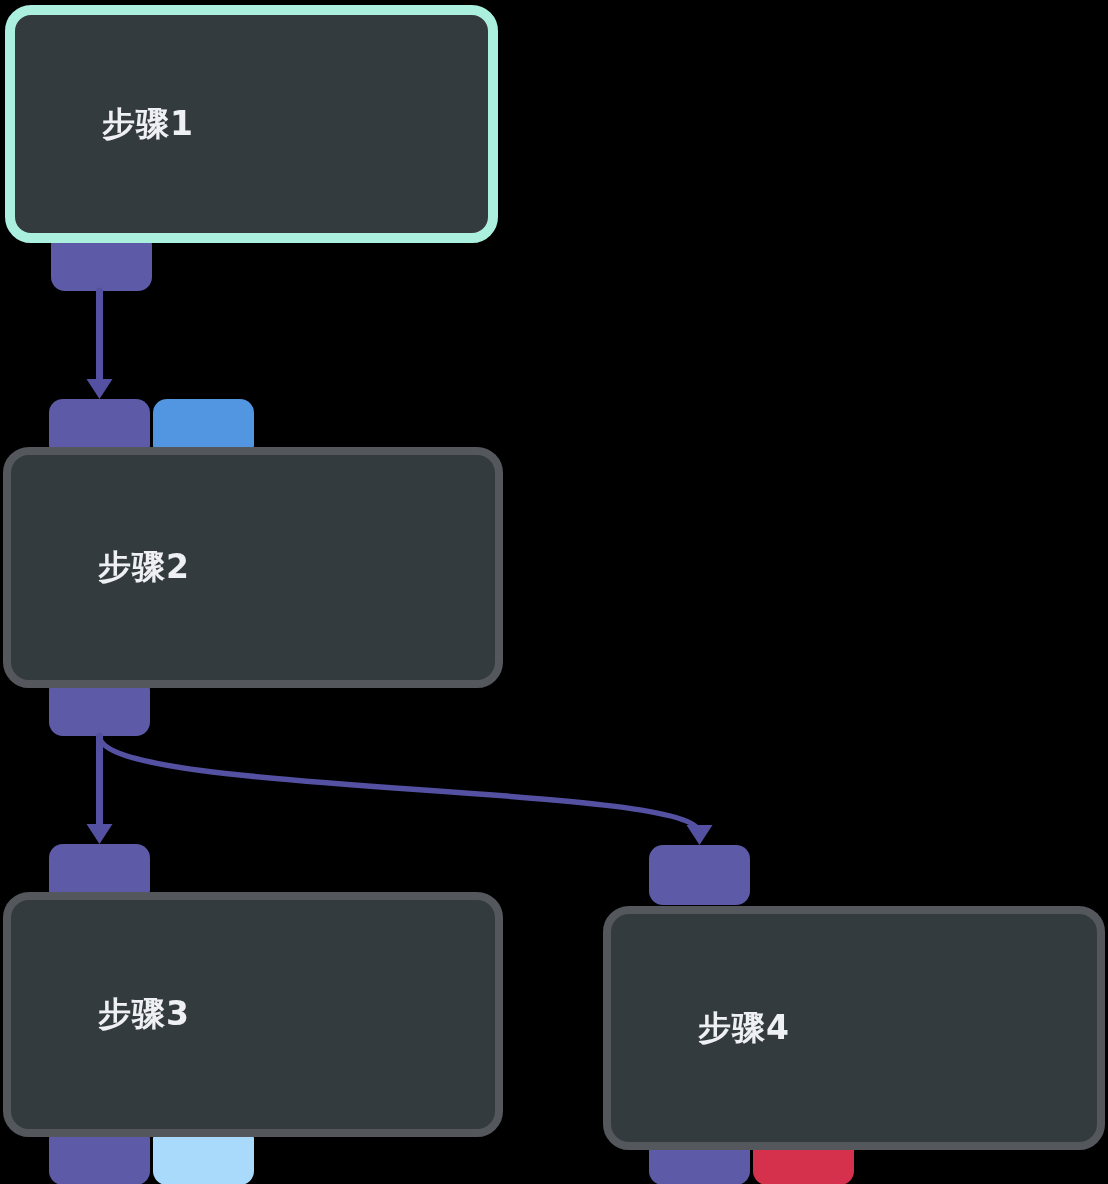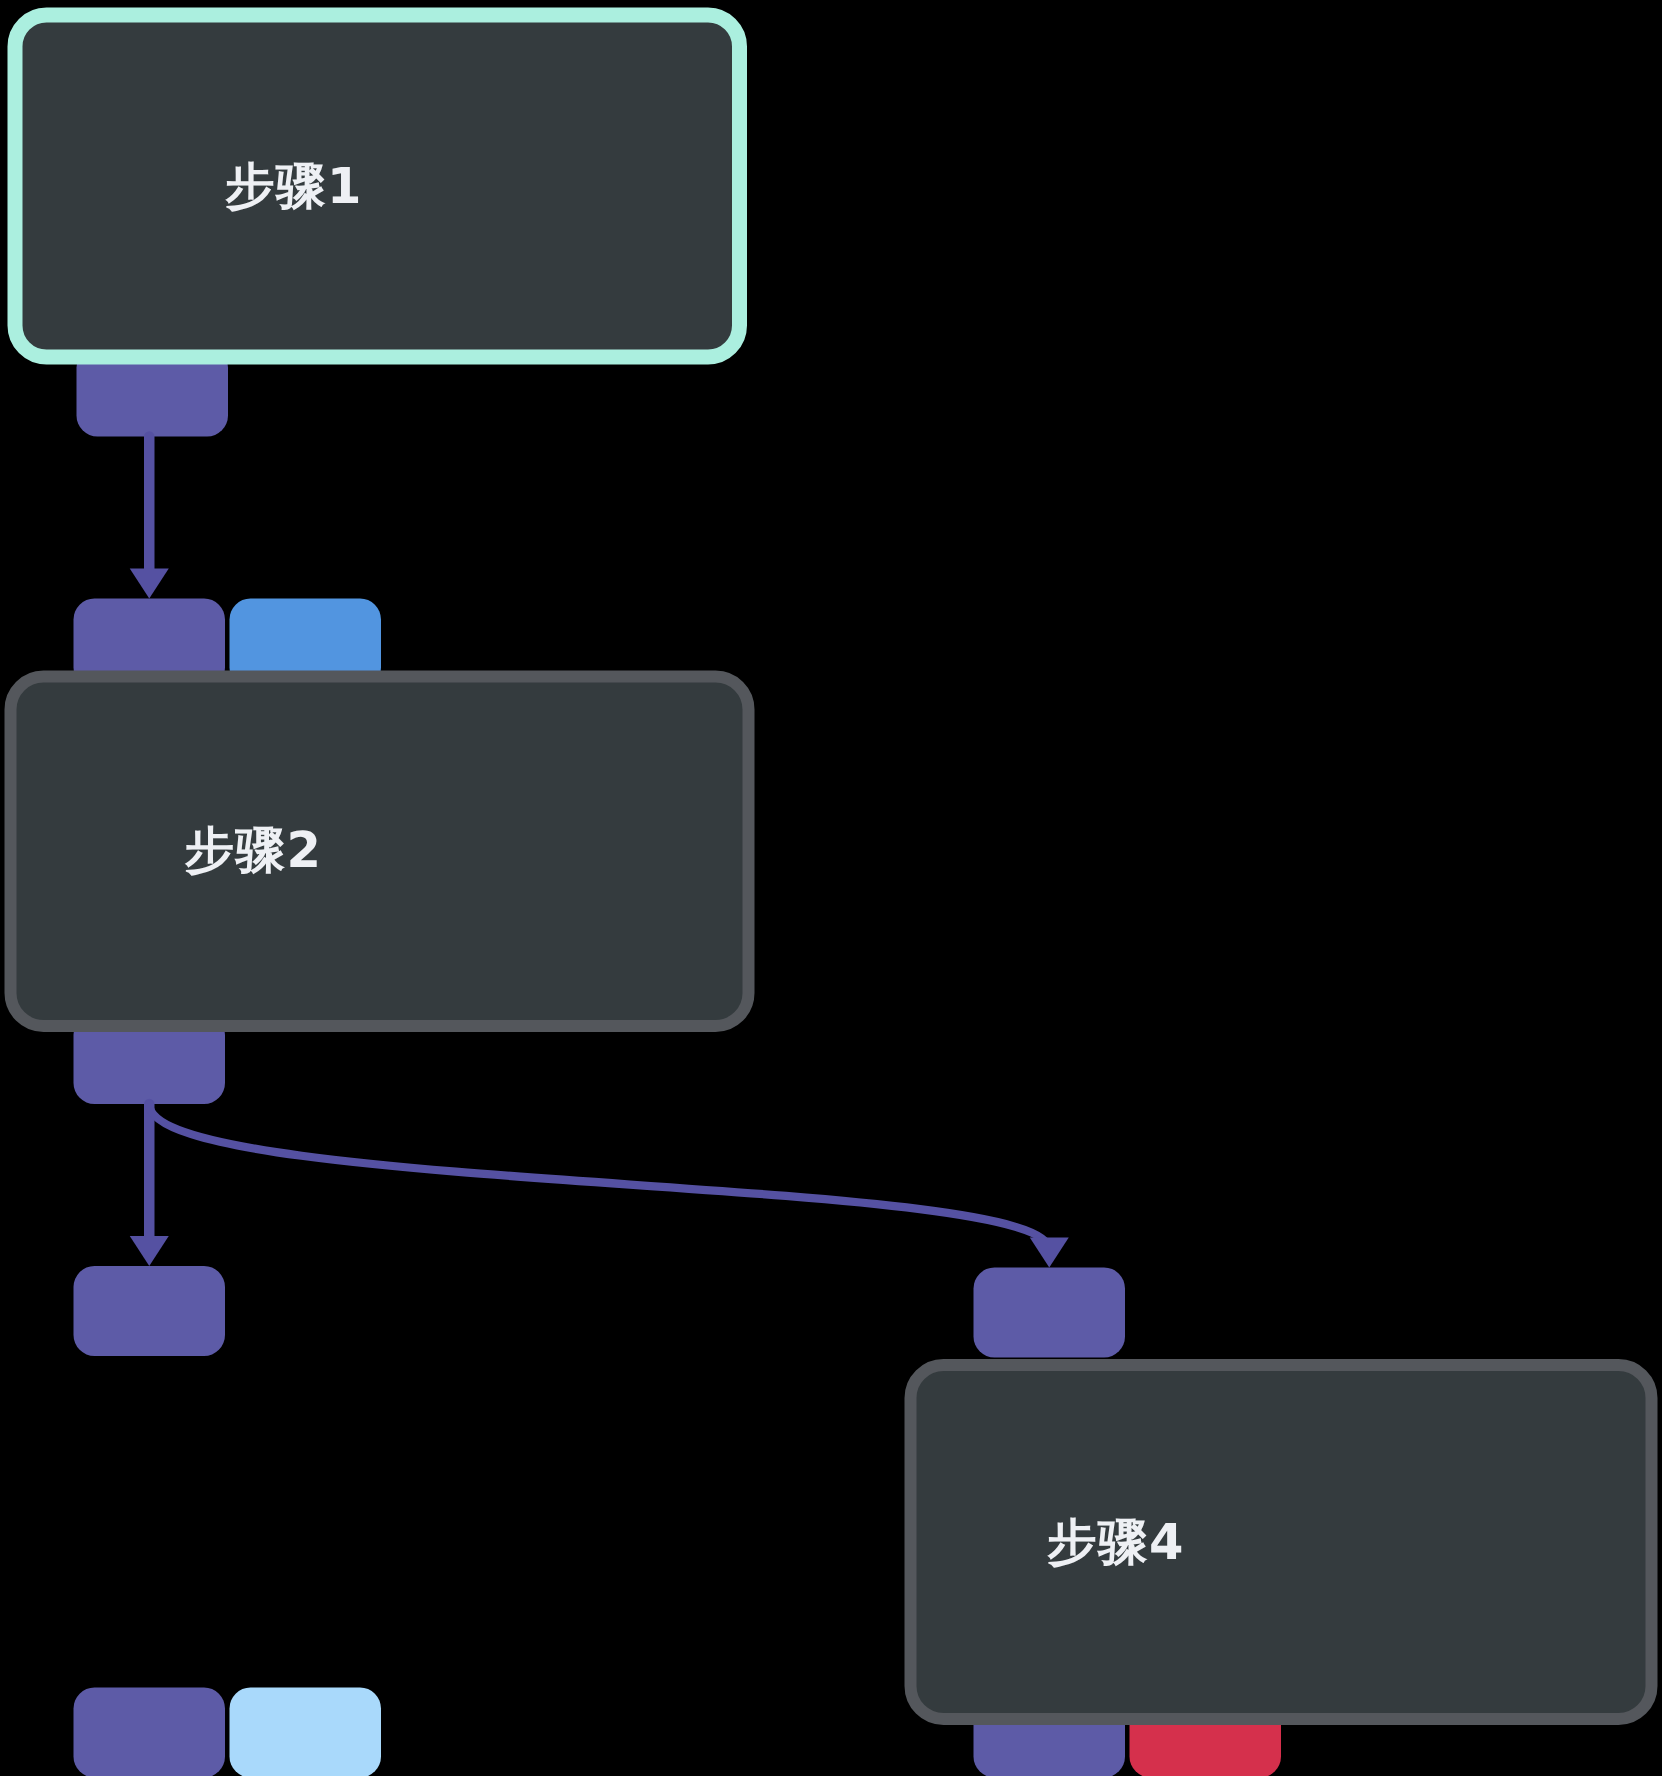--- a/index.html
+++ b/index.html
@@ -50,25 +50,28 @@
   <div class="handle" style="background: rgb(93, 91, 167); left: 51px; width: 101px; height: 60px; top: 231px;"></div>
     <div class="handle" style="background: rgb(93, 91, 167); left: 49px; width: 101px; height: 60px; top: 399px;"></div>
     <div class="handle" style="background: rgb(82, 149, 224); left: 153px; width: 101px; height: 60px; top: 399px;"></div>
     <div class="handle" style="background: rgb(93, 91, 167); left: 49px; width: 101px; height: 60px; top: 676px;"></div>
     <div class="handle" style="background: rgb(93, 91, 167); left: 49px; width: 101px; height: 60px; top: 844px;"></div>
     <div class="handle" style="background: rgb(93, 91, 167); left: 49px; width: 101px; height: 60px; top: 1125px;"></div>
     <div class="handle" style="background: rgb(169, 217, 251); left: 153px; width: 101px; height: 60px; top: 1125px;"></div>
     <div class="handle" style="background: rgb(93, 91, 167); left: 649px; width: 101px; height: 60px; top: 845px;"></div>
     <div class="handle" style="background: rgb(93, 91, 167); left: 649px; width: 101px; height: 60px; top: 1125px;"></div>
     <div class="handle" style="background: rgb(213, 48, 76); left: 753px; width: 101px; height: 60px; top: 1125px;"></div>
-    <div class="node selected" style="left: 5px; top: 5px; width: 493px; height: 238px; background: rgb(52, 59, 62); border: 10px solid rgb(171, 239, 223); padding-left: 48px;">
+    <div class="node selected" style="left: 5px; top: 5px; width: 493px; height: 238px; background: rgb(52, 59, 62); border: 10px solid rgb(171, 239, 223);">
       <span class="node-label" style="color: rgb(238, 240, 244);">步骤1</span>
     </div>
-    <div class="node" style="left: 3px; top: 447px; width: 500px; height: 241px; background: rgb(52, 59, 62); border: 8px solid rgb(84, 87, 92); padding-left: 25px;">
+    <div class="node" style="left: 3px; top: 447px; width: 500px; height: 241px; background: rgb(52, 59, 62); border: 8px solid rgb(84, 87, 92);">
       <span class="node-label" style="color: rgb(238, 240, 244);">步骤2</span>
+    </div>
+    <div class="node" style="left: 3px; top: 892px; width: 500px; height: 245px; background: rgb(52, 59, 62); border: 8px solid rgb(84, 87, 92);">
+      <span class="node-label" style="color: rgb(238, 240, 244);">步骤3</span>
     </div>
     <div class="node" style="left: 603px; top: 893px; width: 502px; height: 244px; background: rgb(52, 59, 62); border: 8px solid rgb(84, 87, 92); margin-top: 13px;">
       <span class="node-label" style="color: rgb(238, 240, 244);">步骤4</span>
     </div>
     <svg class="edge-layer" width="1108" height="1184" viewBox="0 0 1108 1184">
       <path d="M 99.5 291 L 99.5 383" fill="none" stroke="#5551a2" stroke-width="7" stroke-linecap="round"></path>
       <polygon points="86.5,379 112.5,379 99.5,399" fill="#5551a2"></polygon>
       <path d="M 99.5 736 L 99.5 828" fill="none" stroke="#5551a2" stroke-width="7" stroke-linecap="round"></path>
       <polygon points="86.5,824 112.5,824 99.5,844" fill="#5551a2"></polygon>
       <path d="M 99.5 736 C 99.5 796, 699.5 783, 699.5 833" fill="none" stroke="#5551a2" stroke-width="5.5" stroke-linecap="round"></path>

